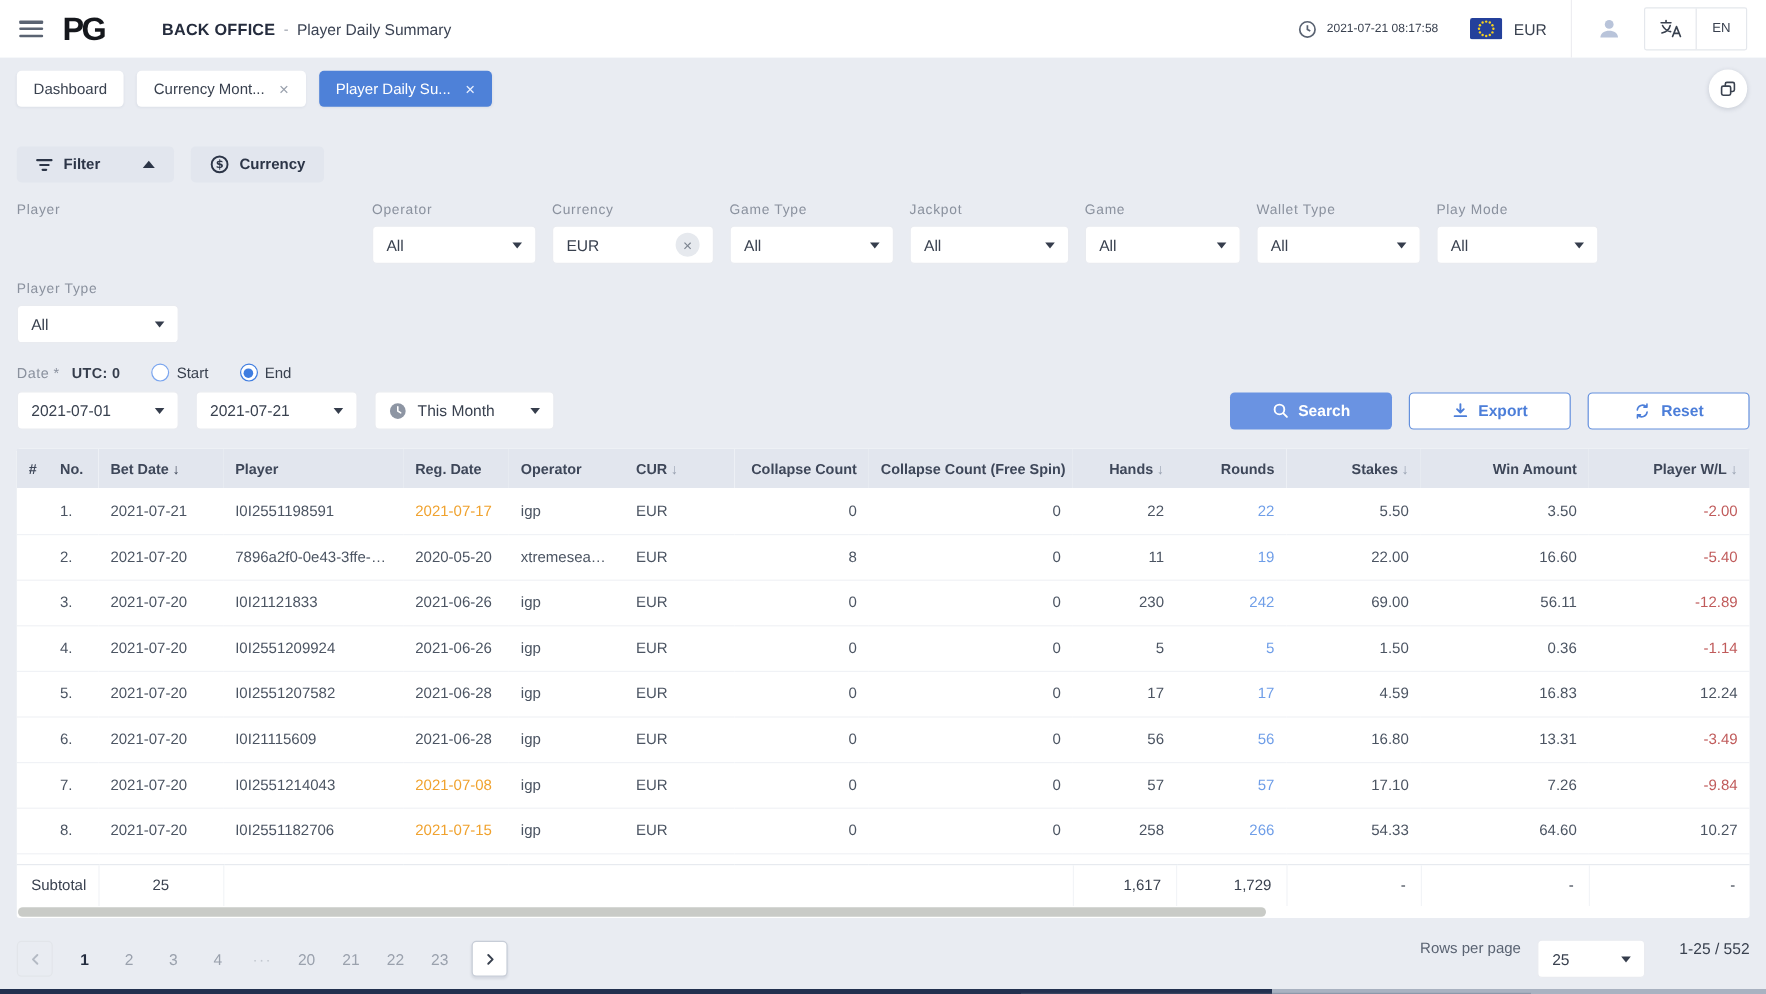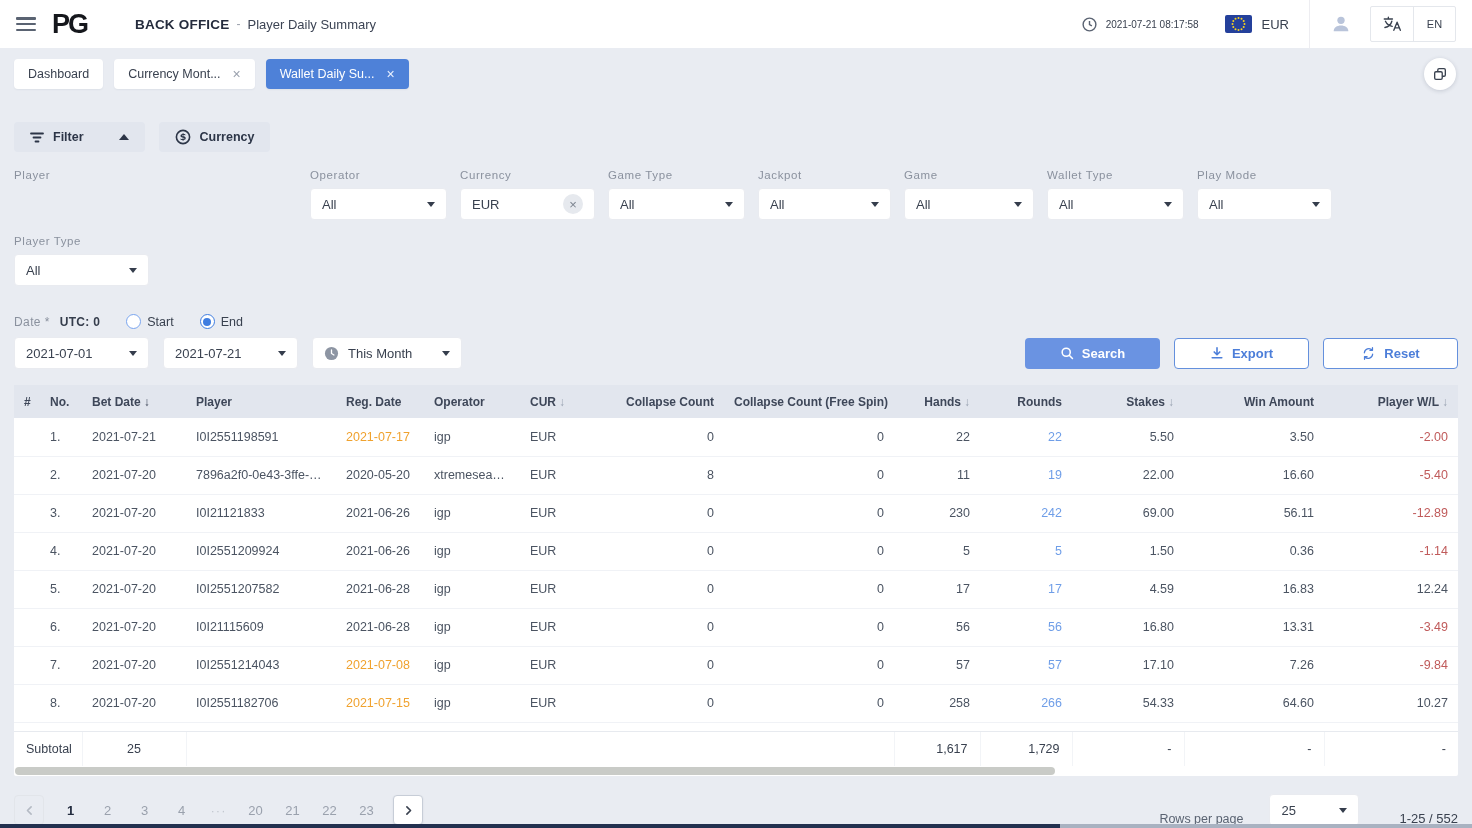--- a/index.html
+++ b/index.html
@@ -46,21 +46,21 @@
   .fbox { height:32px; background:#fff; border:1px solid #e9ebf0; border-radius:4px; display:flex; align-items:center; padding:0 11px; font-size:13px; color:#39414f; cursor:pointer; }
   .fbox .val { white-space:nowrap; }
   .caret-dn { width:0; height:0; border-left:4.5px solid transparent; border-right:4.5px solid transparent; border-top:5.5px solid #353d4c; margin-left:auto; }
   input.finput { border:none; outline:none; flex:1; min-width:0; font-size:13px; color:#39414f; font-family:inherit; background:transparent; }
   input.finput::placeholder { color:#bfc5ce; }
   .e-badge { width:20px; height:20px; border:1px solid #d8dce3; border-radius:3px; display:flex; align-items:center; justify-content:center; font-size:11.5px; font-weight:bold; color:#39414f; margin-left:auto; flex:none; }
   .clear-btn { width:20px; height:20px; border-radius:50%; background:#e6e9ee; color:#7b838f; display:flex; align-items:center; justify-content:center; font-size:13px; margin-left:auto; cursor:pointer; flex:none; }
   .w-player{width:283px}.w-op{width:137px}.w-cur{width:135px}.w-gt{width:137px}.w-jp{width:133px}
   .w-game{width:130px}.w-wt{width:137px}.w-pm{width:135px}.w-pt{width:135px}.w-date{width:135px}.w-preset{width:150px}
   
-  .date-label-row { margin-top:28px; display:flex; align-items:flex-end; font-size:12px; }
+  .date-label-row { margin-top:17px; display:flex; align-items:flex-end; font-size:12px; }
   .dl-date { color:#8a919e; letter-spacing:.4px; }
   .dl-utc { color:#353d4c; font-weight:bold; margin-left:10px; letter-spacing:.3px; }
   .radio-opt { display:flex; align-items:center; margin-left:26px; cursor:pointer; }
   .radio { width:15px; height:15px; border-radius:50%; border:1.5px solid #7aa5ef; background:#fff; margin-right:6px; position:relative; }
   .radio.sel { border-color:#3f7de0; }
   .radio.sel::after { content:""; position:absolute; inset:2.5px; background:#3f7de0; border-radius:50%; }
   .radio-label { font-size:12.5px; color:#39414f; }
   .date-row { margin-top:8px; display:flex; align-items:center; }
   .date-row .fbox + .fbox { margin-left:14px; }
   .preset-box { margin-left:30px; gap:9px; }
@@ -86,21 +86,21 @@
   .hscroll { height:10px; position:relative; }
   .hthumb { position:absolute; left:1px; top:1px; height:8px; width:72%; background:#c9cbc7; border-radius:4px; cursor:pointer; }
   
   .pager { display:flex; align-items:center; margin-top:9px; height:50px; }
   .nav-btn { width:30px; height:30px; border:1px solid #e2e5ea; border-radius:4px; background:transparent; display:flex; align-items:center; justify-content:center; cursor:pointer; }
   .nav-btn.next { background:#fff; border-color:#c7cdd7; box-shadow:0 1px 2px rgba(40,50,80,.10); margin-left:8px; }
   .pages { display:flex; align-items:center; margin-left:8px; }
   .page { min-width:37px; text-align:center; font-size:13px; color:#9aa1ad; cursor:pointer; }
   .page.active { color:#232c3f; font-weight:bold; }
   .page.ellipsis { color:#c3c8d0; cursor:default; letter-spacing:1px; }
-  .pager-right { margin-left:auto; display:flex; align-items:flex-end;gap:12px; }
+  .pager-right { margin-left:auto; display:flex; align-items:flex-start; }
   .rpp-label { font-size:12.5px; color:#5a6372; margin-right:14px; }
   .rpp-box { width:90px; height:32px; }
   .range { font-size:13px; color:#39414f; margin-left:28px; }
   
   .bottom-scroll { position:fixed; left:0; bottom:0; width:1472px; height:4px; background:#a9b2c1; }
   .bottom-thumb { height:4px; width:72%; background:#22304f; }
   svg { display:block; }
 </style>
 </head>
 <body>
@@ -172,21 +172,21 @@
 <nav class="tabbar">
   <div id="tab-strip" style="display:flex;align-items:center;">
       <div class="tab">
         <span>Dashboard</span>
       </div>
       <div class="tab">
         <span>Currency Mont...</span>
         <span class="close">×</span>
       </div>
       <div class="tab active">
-        <span>Wallet Daily Su...</span>
+        <span>Player Daily Su...</span>
         <span class="close">×</span>
       </div>
     </div>
   <button class="dup-btn">
     <svg width="16" height="16" viewBox="0 0 18 18" fill="none" stroke="#39414f" stroke-width="1.5">
       <rect x="6.5" y="3" width="8.5" height="8.5" rx="1.5"></rect>
       <rect x="3" y="6.5" width="8.5" height="8.5" rx="1.5" fill="#fff"></rect>
     </svg>
   </button>
 </nav>

